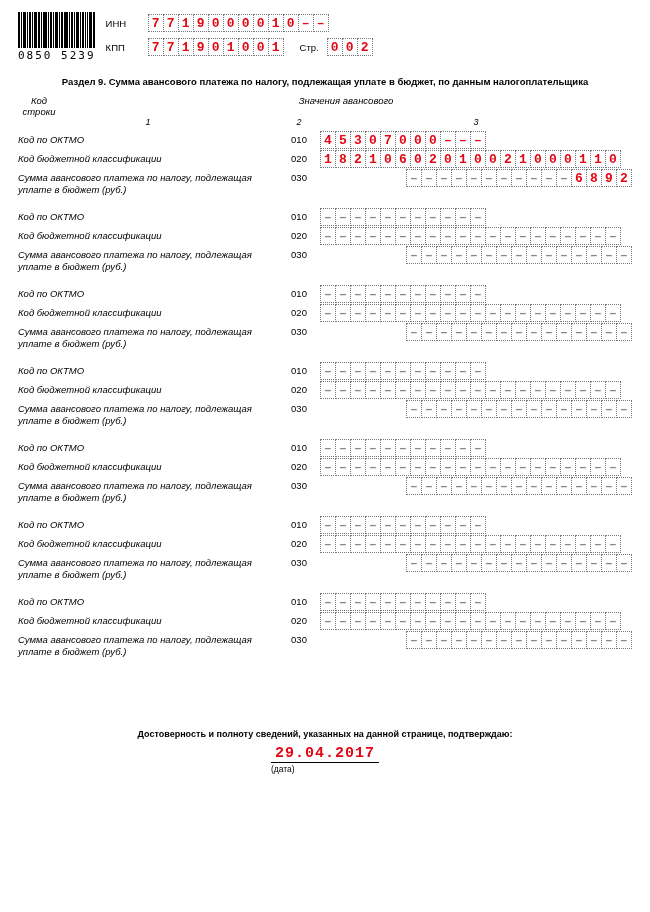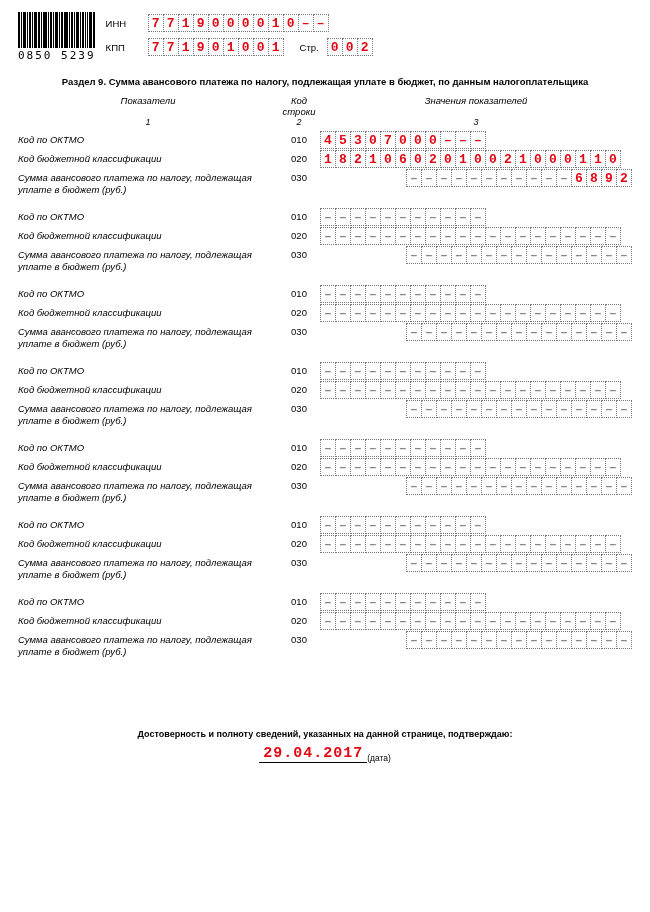--- a/index.html
+++ b/index.html
@@ -54,21 +54,21 @@
     font-style: italic;
   }
   .row .code { width: 42px; text-align: center; padding-top: 3px; }
   .row .value { flex: 1; }
   .value .cells { }
   .value.right .cells { justify-content: flex-end; }
   .block-gap { height: 10px; }
   .footer { text-align: center; margin-top: 60px; }
   .footer-title { font-weight: bold; font-size: 9px; margin-bottom: 6px; }
   .sig-row { display: flex; justify-content: center; align-items: flex-end; gap: 18px; }
-  .sig-slot { display: flex; flex-direction: row; align-items: flex-end; }
+  .sig-slot { display: flex; flex-direction: column; align-items: flex-start; }
   .sig-line-plain { width: 120px; border-bottom: 1px solid #000; height: 18px; }
   .sig-date {
     font-family: "Courier New", monospace;
     color: #e30613; font-weight: bold; font-size: 15px;
     border-bottom: 1px solid #000; padding: 0 4px;
     letter-spacing: 1px;
   }
   .sig-cap { font-size: 8.5px; margin-top: 1px; }
   .page-lbl { font-size: 9.5px; }
 </style>
@@ -146,23 +146,22 @@
           <span class="cell">0</span>
           <span class="cell">2</span>
         </span>
     </div>
   </div>
 </div>
 
 <div class="section-title">Раздел 9. Сумма авансового платежа по налогу, подлежащая уплате в бюджет, по данным налогоплательщика</div>
 
 <div class="col-headers">
-  <div class="c1">Показатели</div>
   <div class="c2">Код строки</div>
-  <div class="c3">Значения показателей</div>
+  <div class="c3">Значения авансового</div>
 </div>
 <div class="col-nums">
   <div class="c1">1</div>
   <div class="c2">2</div>
   <div class="c3">3</div>
 </div>
 
 <div id="blocks">
     <div class="row">
       <div class="label">Код по ОКТМО</div>

